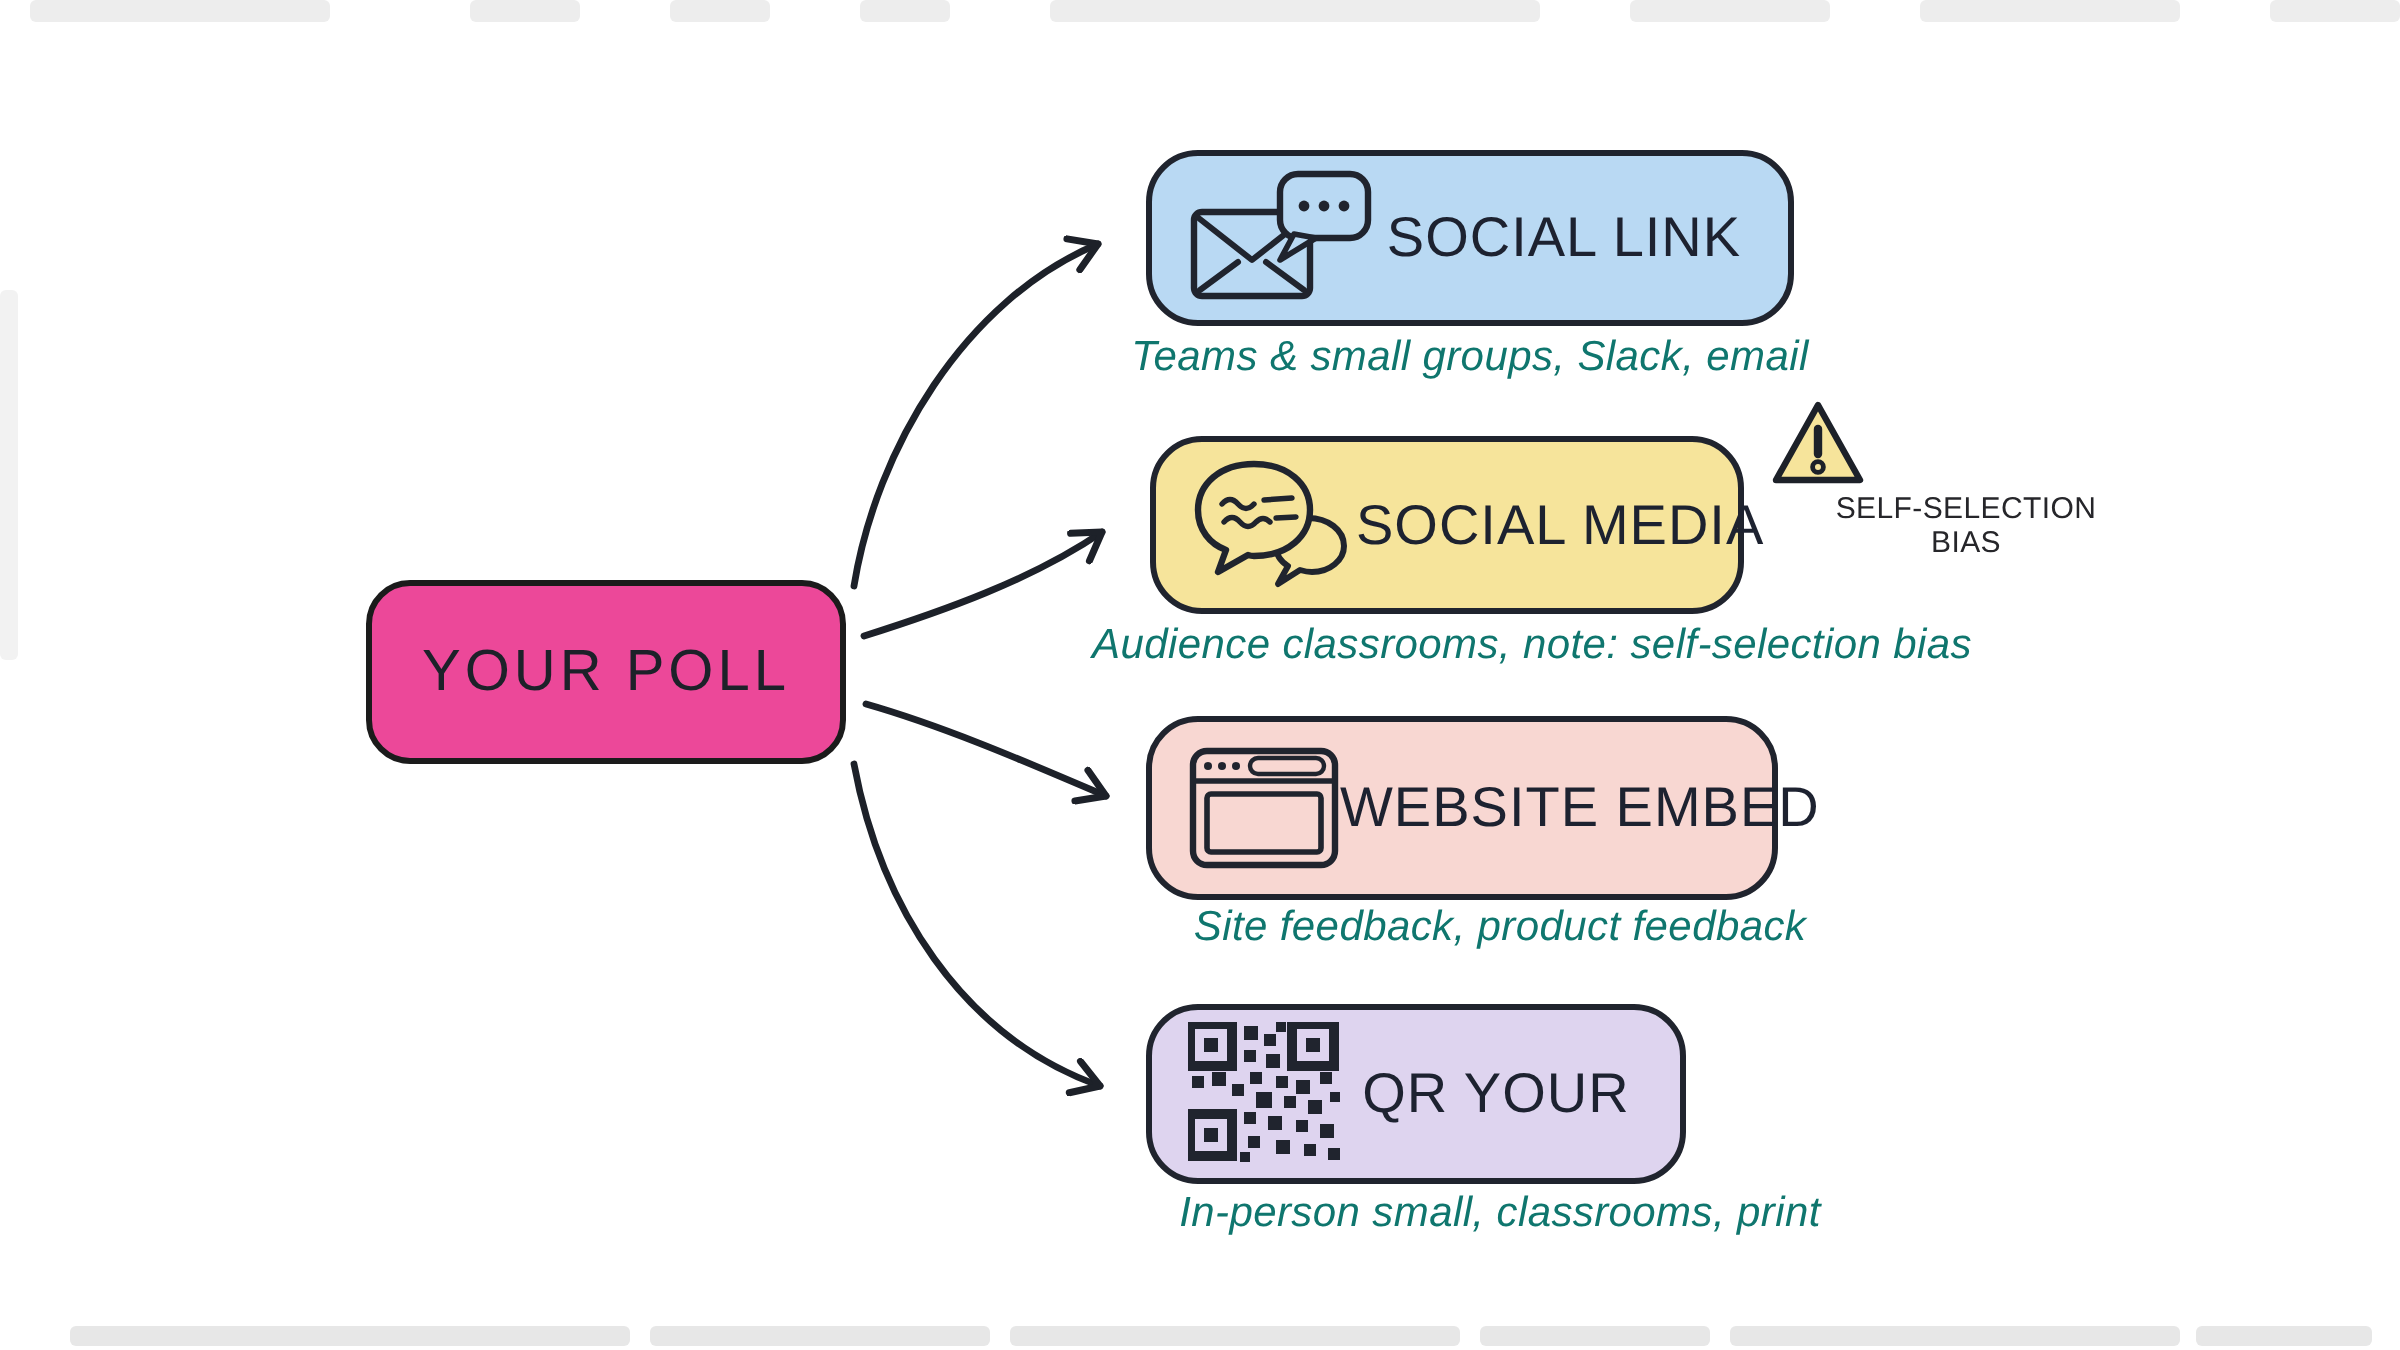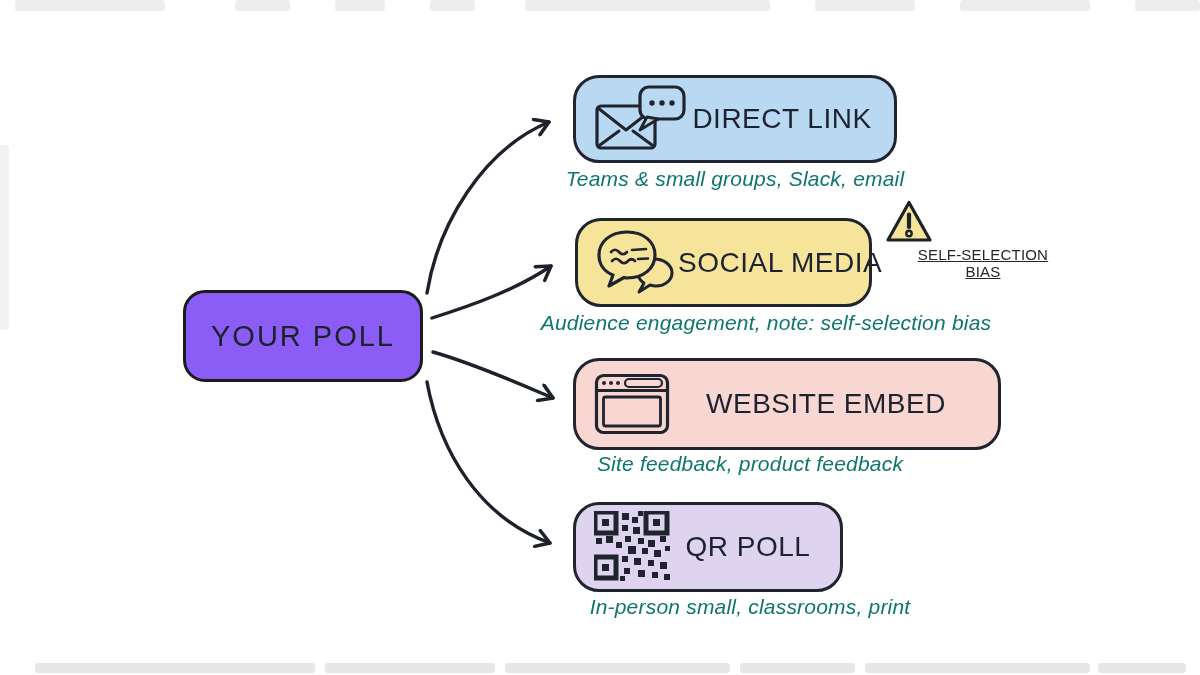--- a/index.html
+++ b/index.html
@@ -9,49 +9,49 @@
   }
   
   .art{position:absolute;background:#ededed;border-radius:3px;}
   .art-bottom{background:#e7e7e7;}
   
   .arrows{position:absolute;left:0;top:0;width:1200px;height:675px;pointer-events:none;}
   .arrows path.link{fill:none;stroke:var(--ink,#1d2129);stroke-width:3.4;stroke-linecap:round;}
   
   .poll-box{
     position:absolute;left:183px;top:290px;width:240px;height:92px;box-sizing:border-box;
-    background:#8b5cf6;border:3.5px solid #1b1b1b;border-radius:22px;
+    background:#ec4899;border:3.5px solid #1b1b1b;border-radius:22px;
     display:flex;align-items:center;justify-content:center;
   }
   .poll-box .poll-label{font-size:29px;letter-spacing:2px;color:#1d2129;}
   
   .node{
     position:absolute;box-sizing:border-box;border:3.5px solid #20242e;border-radius:26px;
     background:var(--fill,#eee);display:flex;align-items:center;padding:0 16px 0 18px;
   }
   .node .icon{flex:0 0 auto;display:flex;align-items:center;color:#20242e;}
   .node .node-label{flex:1 1 auto;text-align:center;font-size:28px;letter-spacing:0.5px;color:#1d2230;white-space:nowrap;}
   .node-1{left:573px;top:75px;width:324px;height:88px;}
   .node-2{left:575px;top:218px;width:297px;height:89px;}
-  .node-3{left:573px;top:358px;width:428px;height:92px;}
+  .node-3{left:573px;top:358px;width:316px;height:92px;}
   .node-4{left:573px;top:502px;width:270px;height:90px;}
   
   .caption{
     position:absolute;width:500px;text-align:center;
     font-style:italic;font-size:21px;color:#0f766e;letter-spacing:0.2px;white-space:nowrap;
   }
   .cap-1{left:485px;top:167px;}
   .cap-2{left:516px;top:311px;}
   .cap-3{left:500px;top:452px;}
   .cap-4{left:500px;top:595px;}
   
   .warn-triangle{position:absolute;left:884px;top:199px;width:50px;height:46px;}
   .warn-label{
     position:absolute;left:898px;top:246px;width:170px;text-align:center;
-    font-size:15px;line-height:1.15;color:#26262a;letter-spacing:0.2px;text-decoration:underline;
+    font-size:15px;line-height:1.15;color:#26262a;letter-spacing:0.2px;
   }
   svg{display:block;}
 </style>
 </head>
 <body>
 
 <div class="stage">
 
   <div class="art" style="left:15px;top:0;width:150px;height:11px;"></div>
   <div class="art" style="left:235px;top:0;width:55px;height:11px;"></div>
@@ -91,36 +91,36 @@
         <rect x="3" y="21" width="58" height="42" rx="4" fill="var(--fill)" stroke="currentColor" stroke-width="3.2"></rect>
         <path d="M4,23 L32,45 L60,23" fill="none" stroke="currentColor" stroke-width="3" stroke-linecap="round" stroke-linejoin="round"></path>
         <path d="M6,60 L25,46 M58,60 L39,46" fill="none" stroke="currentColor" stroke-width="3" stroke-linecap="round"></path>
         <rect x="46" y="2" width="44" height="32" rx="9" fill="var(--fill)" stroke="currentColor" stroke-width="3.2"></rect>
         <path d="M53,32 L46,45 L64,34 Z" fill="var(--fill)" stroke="currentColor" stroke-width="2.8" stroke-linejoin="round"></path>
         <circle cx="58" cy="18" r="2.7" fill="currentColor"></circle>
         <circle cx="68" cy="18" r="2.7" fill="currentColor"></circle>
         <circle cx="78" cy="18" r="2.7" fill="currentColor"></circle>
       </svg>
     </span>
-    <span class="node-label">DIRECT LINK</span>
+    <span class="node-label">SOCIAL LINK</span>
   </div>
   <div class="caption cap-1">Teams &amp; small groups, Slack, email</div>
 
   <div class="node node-2" style="--fill: #f6e49b;">
     <span class="icon">
       <svg width="82" height="66" viewBox="0 0 82 66">
         <path d="M58,29 C68,29 76,35 76,43 C76,50 69,56 60,56 C58,56 56,55.6 54,55 L43,62 L48,53 C44,50.5 42,47 42,43 C42,35 48,29 58,29 Z" fill="var(--fill)" stroke="currentColor" stroke-width="3" stroke-linejoin="round"></path>
         <path d="M31,2 C14,2 3,12 3,25 C3,35 9,42 17,45 L13,56 L28,47.5 C29,47.8 30,48 31,48 C48,48 59,38 59,25 C59,12 48,2 31,2 Z" fill="var(--fill)" stroke="currentColor" stroke-width="3.2" stroke-linejoin="round"></path>
         <path d="M15,22 q4,-4.5 8,0 q4,4.5 8,0 M36,20 L50,19" fill="none" stroke="currentColor" stroke-width="2.7" stroke-linecap="round"></path>
         <path d="M16,31 q4,-4.5 8,0 q4,4.5 8,0 q3.5,-3.5 7,0 M42,29 L52,28.5" fill="none" stroke="currentColor" stroke-width="2.7" stroke-linecap="round"></path>
       </svg>
     </span>
     <span class="node-label">SOCIAL MEDIA</span>
   </div>
-  <div class="caption cap-2">Audience engagement, note: self-selection bias</div>
+  <div class="caption cap-2">Audience classrooms, note: self-selection bias</div>
 
   <div class="warn-triangle" style="--fill: #f6e49b;">
     <svg width="50" height="46" viewBox="0 0 50 46">
       <path d="M25,3.5 L46,41 L4,41 Z" fill="var(--fill)" stroke="currentColor" stroke-width="3.2" stroke-linejoin="round"></path>
       <path d="M25,15.5 L25,28" stroke="currentColor" stroke-width="4.2" stroke-linecap="round"></path>
       <circle cx="25" cy="34.5" r="2.7" fill="var(--fill)" stroke="currentColor" stroke-width="2.4"></circle>
     </svg>
   </div>
   <div class="warn-label">
     <div>SELF-SELECTION</div>
@@ -174,17 +174,17 @@
           <rect x="54" y="49" width="6" height="6"></rect>
             <rect x="66" y="51" width="7" height="7"></rect>
           <rect x="30" y="57" width="6" height="6"></rect>
             <rect x="44" y="59" width="7" height="7"></rect>
           <rect x="58" y="61" width="6" height="6"></rect>
             <rect x="70" y="63" width="6" height="6"></rect>
           <rect x="26" y="65" width="5" height="5"></rect>
         </g>
       </svg>
     </span>
-    <span class="node-label">QR POLL</span>
+    <span class="node-label">QR YOUR</span>
   </div>
   <div class="caption cap-4">In-person small, classrooms, print</div>
 
 </div>
 
 </body></html>

